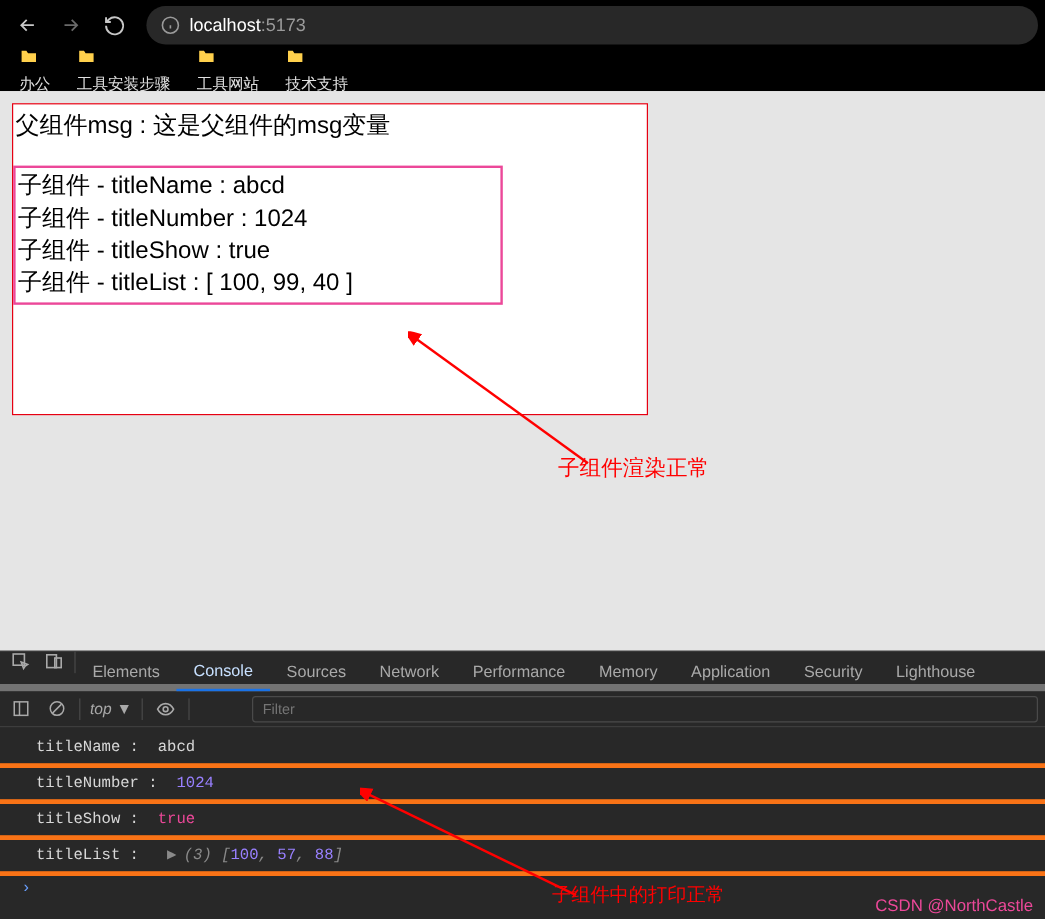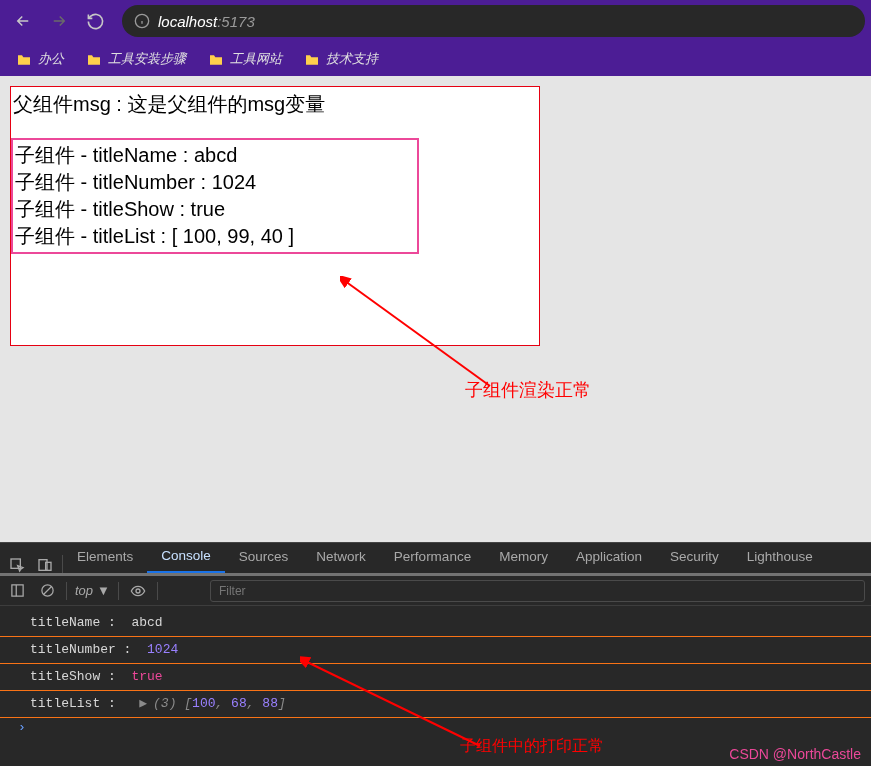--- a/index.html
+++ b/index.html
@@ -1,53 +1,53 @@
 <!DOCTYPE html>
 <html><head>
 <meta charset="utf-8">
 <style>
   * { box-sizing: border-box; margin: 0; padding: 0; }
   html, body { width: 871px; height: 766px; font-family: "Segoe UI", Arial, sans-serif; background: #fff; overflow: hidden; }
   
   
-  .browser-chrome { background: #4c1d95; color: #e8eaed; font-style: italic; }
+  .browser-chrome { background: #000000; color: #e8eaed; }
   .nav-bar { display: flex; align-items: center; height: 42px; padding: 0 6px; gap: 2px; }
   .nav-btn { width: 34px; height: 34px; display: flex; align-items: center; justify-content: center; border-radius: 50%; color: #c7c7c7; }
   .nav-btn.disabled { color: #6a6a6a; }
   .url-box { flex: 1; display: flex; align-items: center; background: #282828; border-radius: 18px; height: 32px; margin-left: 8px; padding: 0 12px; gap: 8px; font-size: 15px; }
   .url-host { color: #fff; }
   .url-port { color: #9a9a9a; }
   .bookmarks { display: flex; align-items: center; height: 34px; padding: 0 10px; gap: 10px; }
-  .bookmark { display: flex; align-items: flex-end; gap: 6px; font-size: 13px; color: #e0e0e0; padding: 4px 6px; border-radius: 4px; }
+  .bookmark { display: flex; align-items: flex-start; gap: 6px; font-size: 13px; color: #e0e0e0; padding: 4px 6px; border-radius: 4px; flex-direction: column; }
   .folder-icon svg { display: block; }
   
   
   .page-area { position: relative; background: #e5e5e5; height: 466px; }
   .red-box { position: absolute; left: 10px; top: 10px; width: 530px; height: 260px; border: 1px solid #e60012; background: #fff; }
   .parent-line { font-size: 20px; padding: 4px 2px 10px 2px; }
   .green-box { border: 2px solid #ec4899; width: 408px; padding: 2px; margin-top: 10px; }
   .child-line { font-size: 20px; line-height: 1.35; }
   .annot-arrow1 { position: absolute; left: 340px; top: 200px; pointer-events: none; }
   .annot-text1 { position: absolute; left: 465px; top: 302px; color: #ff0000; font-size: 18px; }
   
   
   .devtools { background: #282828; color: #d7d7d7; height: 224px; border-top: 1px solid #444; font-size: 13px; display: flex; flex-direction: column; }
-  .dt-tabs { display: flex; align-items: flex-end; height: 33px; border-bottom: 3px solid #737373; }
+  .dt-tabs { display: flex; align-items: flex-start; height: 33px; border-bottom: 6px solid #737373; }
   .dt-left-ctrl { display: flex; align-items: center; padding: 0 6px; gap: 6px; color: #a9a9a9; }
   .dt-left-ctrl .ic { width: 22px; display: flex; justify-content: center; }
   .dt-tab { padding: 0 14px; height: 33px; display: flex; align-items: center; color: #a9a9a9; font-size: 13.5px; }
   .dt-tab.active { color: #c7e0ff; border-bottom: 2px solid #1a73e8; }
   .dt-toolbar { display: flex; align-items: center; height: 30px; border-bottom: 1px solid #3d3d3d; padding: 0 6px; gap: 8px; color: #a9a9a9; }
   .dt-toolbar .ic { width: 22px; display: flex; justify-content: center; }
   .dt-sep { width: 1px; height: 18px; background: #4a4a4a; }
   .dt-top { display: flex; align-items: center; gap: 4px; font-style: italic; }
   .dt-filter { flex: 1; padding-left: 44px; }
   .dt-filter input { width: 100%; background: transparent; border: 1px solid #4a4a4a; border-radius: 3px; height: 22px; padding: 0 8px; color: #ccc; font-size: 12px; }
   .dt-console { flex: 1; padding: 4px 0; font-family: Consolas, "Courier New", monospace; font-size: 13px; position: relative; }
-  .log-row { padding: 2px 20px 2px 30px; line-height: 22px; border-bottom: 1px solid #f97316; }
+  .log-row { padding: 2px 20px 2px 30px; line-height: 22px; border-bottom: 4px solid #f97316; }
   .lk { color: #d7d7d7; }
   .lstr { color: #d7d7d7; }
   .lnum { color: #9980ff; }
   .lbool { color: #ec4899; }
   .dim { color: #8a8a8a; font-style: italic; }
   .arr-exp { color: #8a8a8a; margin-right: 6px; }
   .cursor-row { padding: 2px 16px 2px 18px; color: #6aa0ff; }
   .annot-arrow2 { position: absolute; left: 300px; top: 50px; pointer-events: none; }
   .annot-text2 { position: absolute; left: 460px; top: 130px; color: #ff0000; font-size: 16px; font-family: "Segoe UI", Arial, sans-serif; text-align: center; }
   .watermark { position: absolute; right: 10px; bottom: 4px; color: #ec4899; font-size: 14px; font-family: "Segoe UI", Arial, sans-serif; }
@@ -220,21 +220,21 @@
     </div>
     <div class="log-row">
       <span class="lk">titleNumber :</span>&nbsp;&nbsp;<span class="lnum">1024</span>
     </div>
     <div class="log-row">
       <span class="lk">titleShow :</span>&nbsp;&nbsp;<span class="lbool">true</span>
     </div>
     <div class="log-row">
       <span class="lk">titleList :</span>&nbsp;&nbsp;
       <span class="arr-exp">▶</span><span class="dim">(3)</span>
-      <span class="dim"> [</span><span class="lnum">100</span><span class="dim">, </span><span class="lnum">68</span><span class="dim">, </span><span class="lnum">88</span><span class="dim">]</span>
+      <span class="dim"> [</span><span class="lnum">100</span><span class="dim">, </span><span class="lnum">57</span><span class="dim">, </span><span class="lnum">88</span><span class="dim">]</span>
     </div>
     <div class="cursor-row"><span>›</span></div>
 
     <svg class="annot-arrow2" width="200" height="110">
         <defs>
           <marker id="ah2" markerWidth="10" markerHeight="10" refX="2" refY="3" orient="auto">
             <path d="M0,0 L0,6 L8,3 z" fill="#ff0000"></path>
           </marker>
         </defs>
         <line x1="180" y1="90" x2="5" y2="5" stroke="#ff0000" stroke-width="2" marker-end="url(#ah2)"></line>

